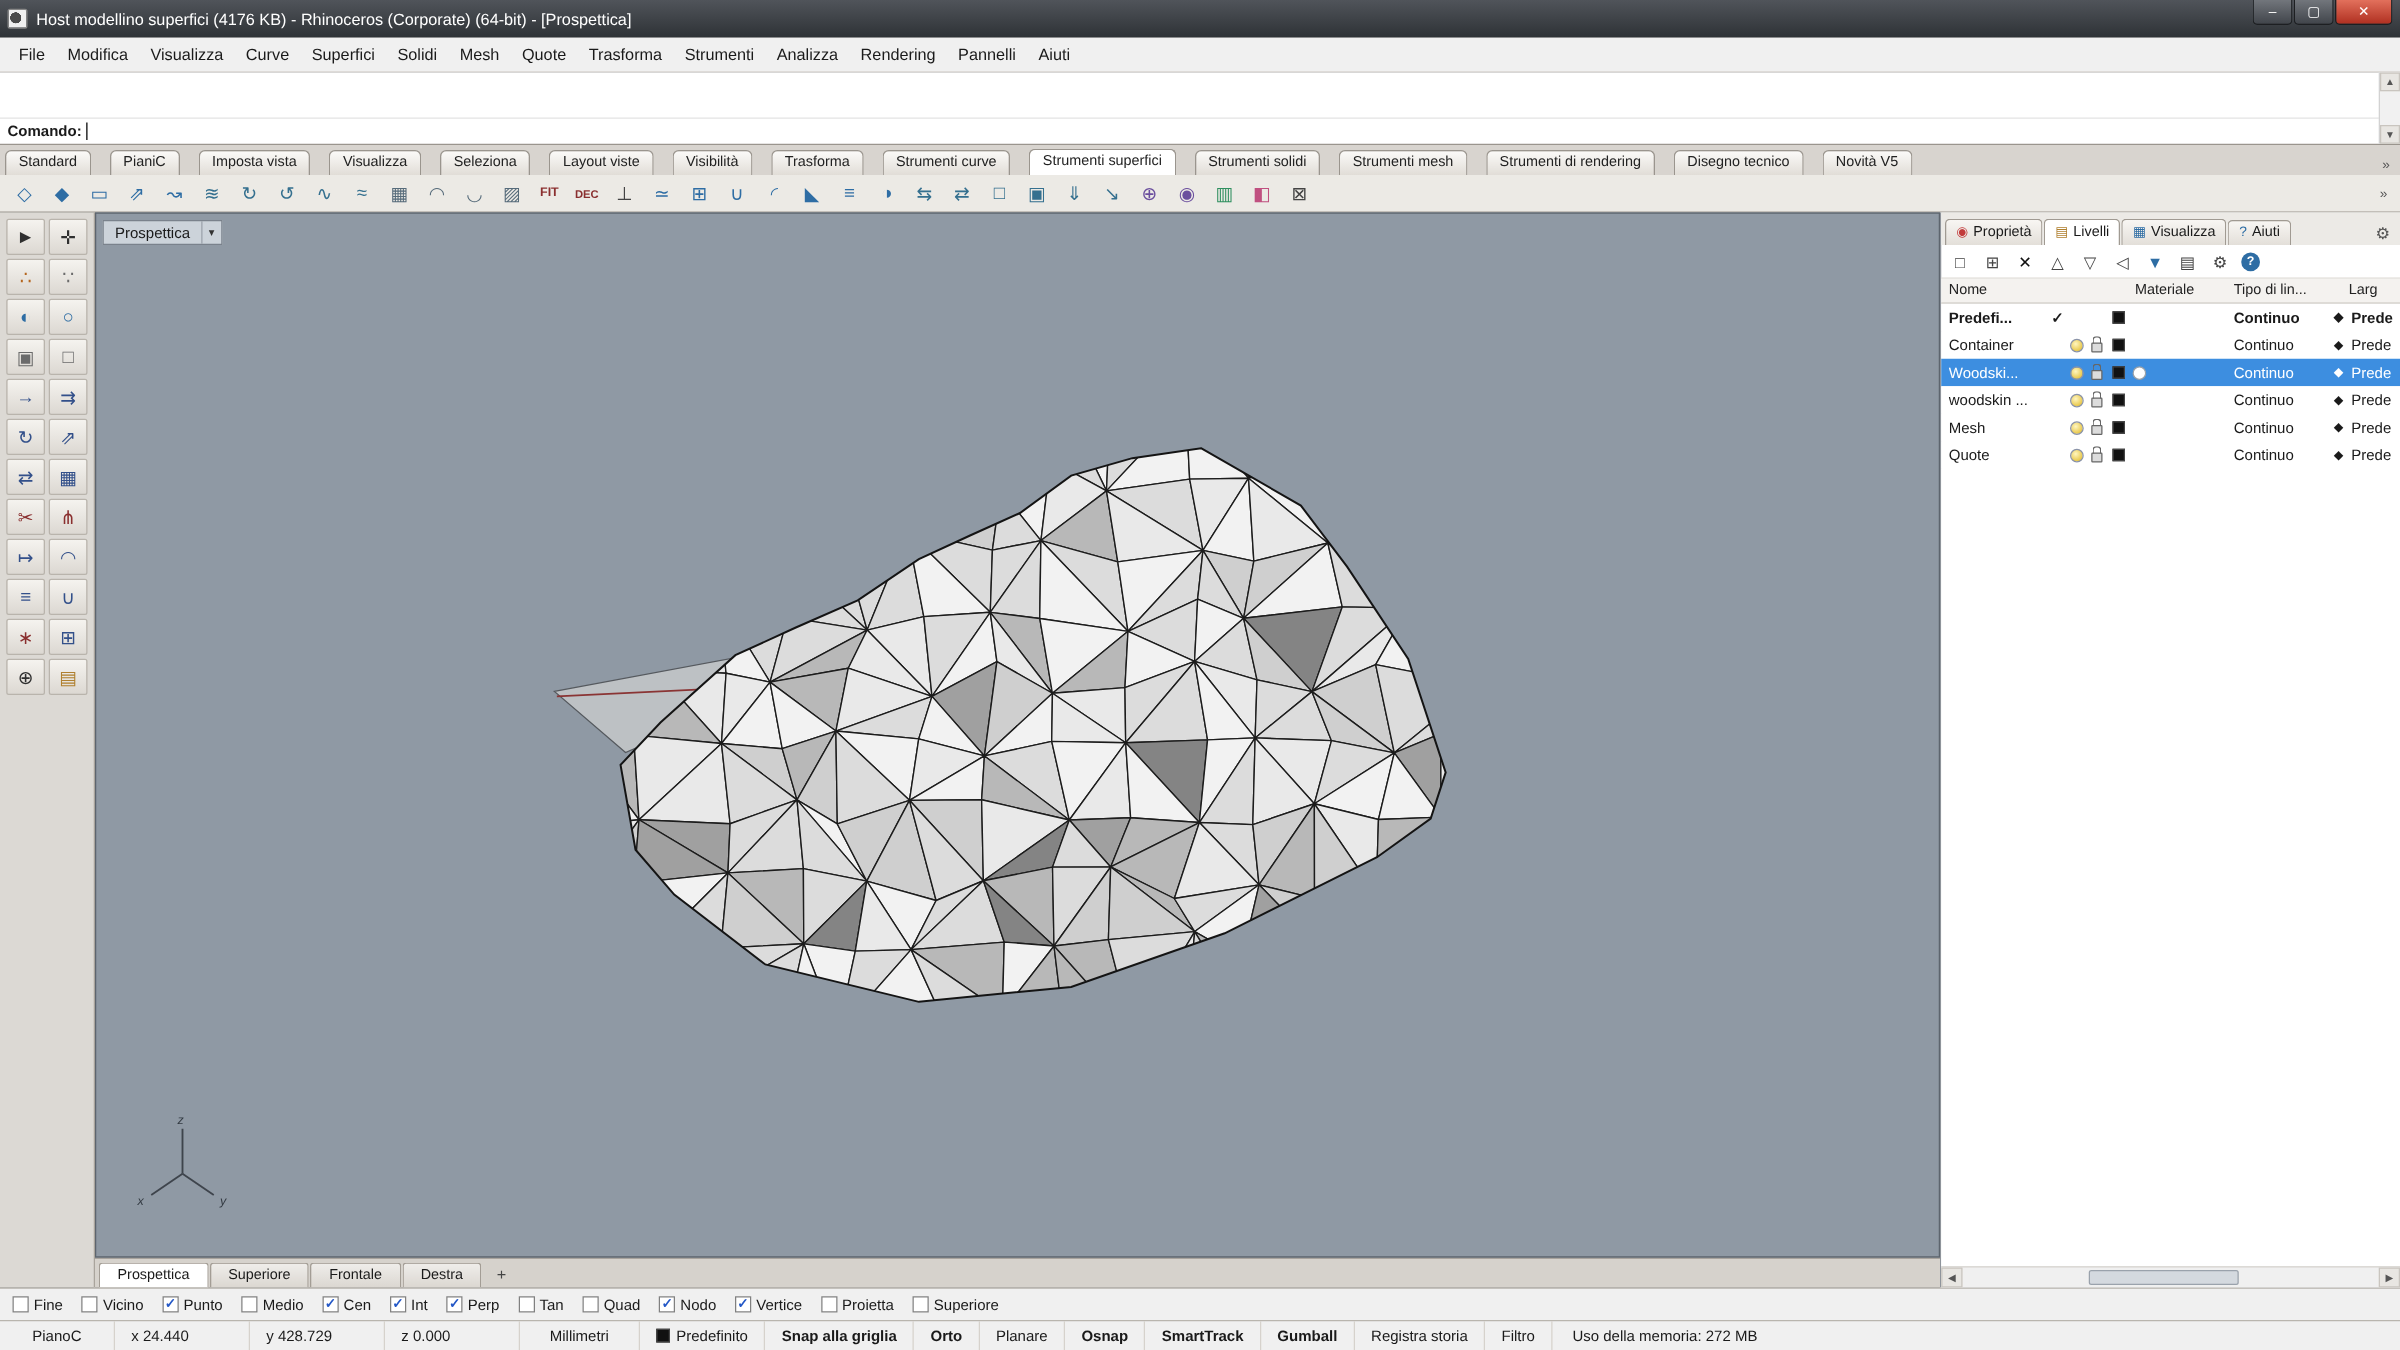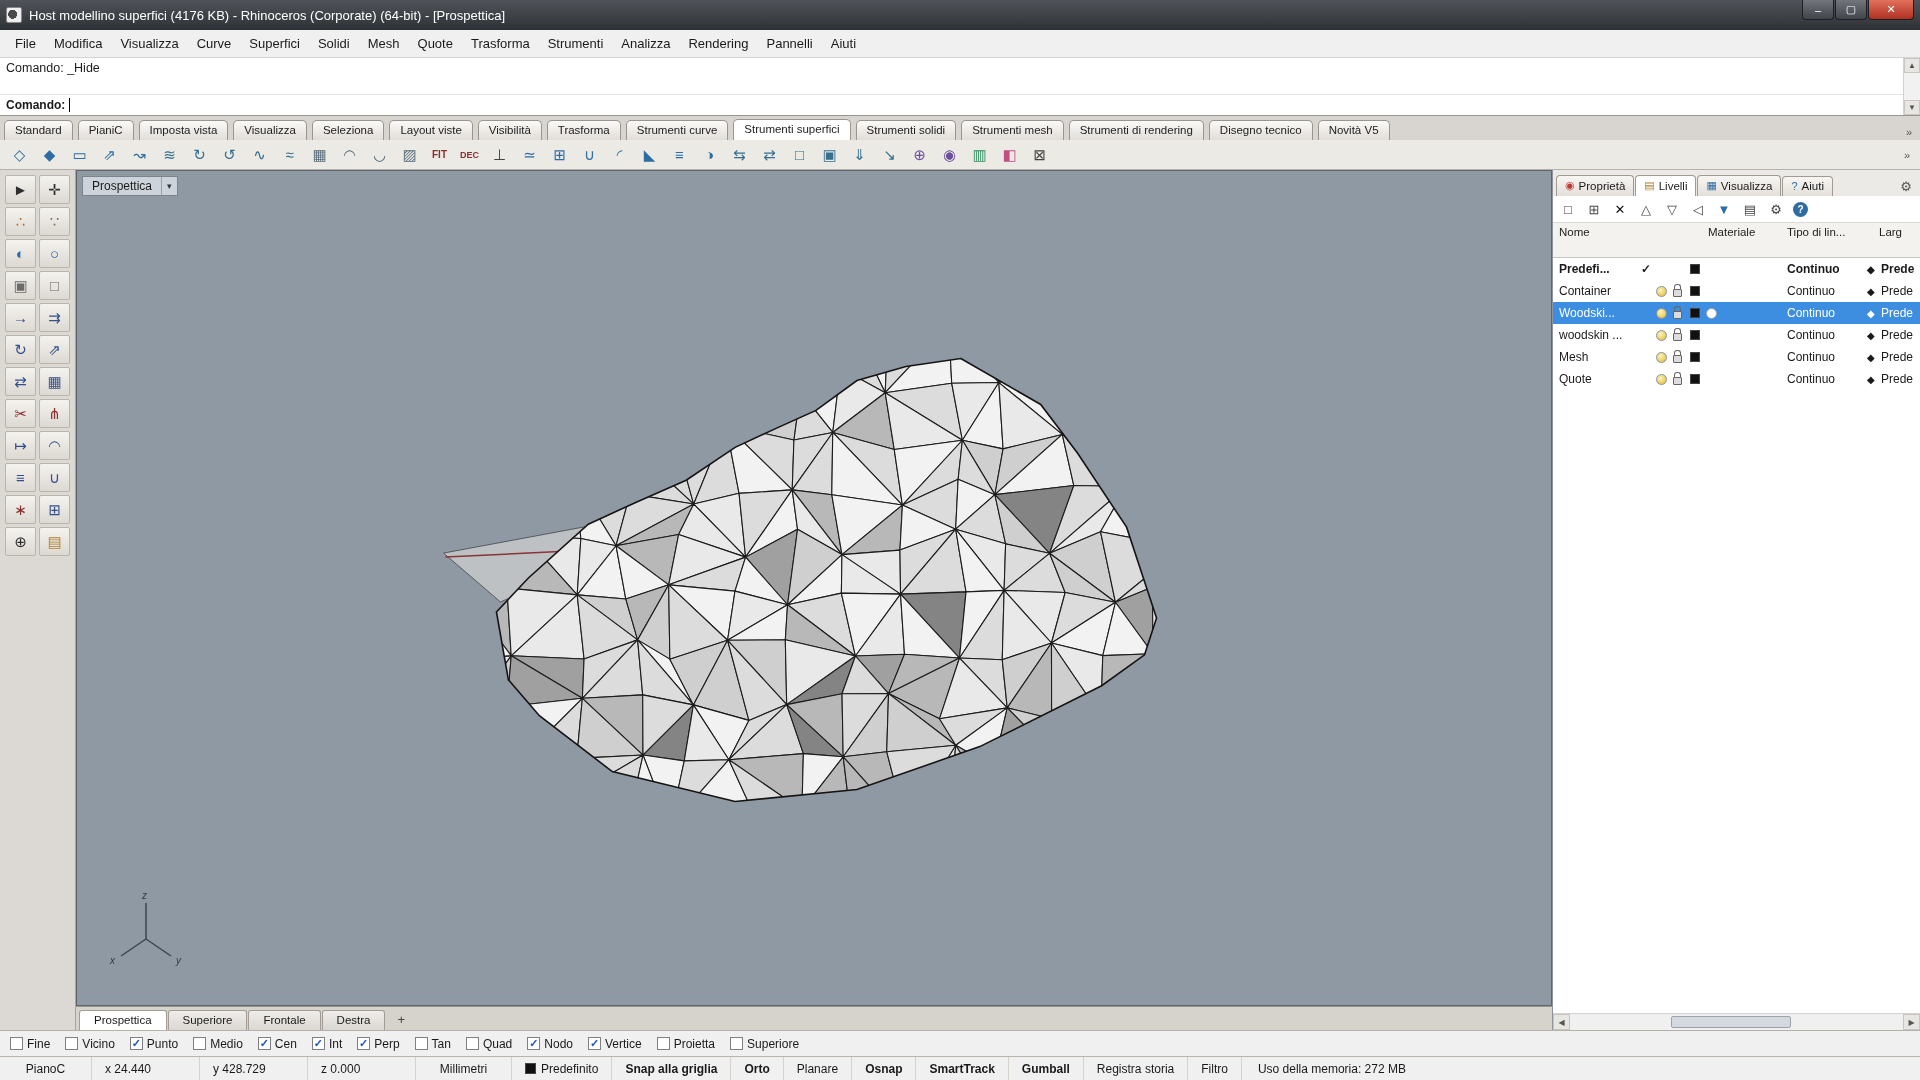--- a/index.html
+++ b/index.html
@@ -29,21 +29,21 @@
   .cmd-history { height:36px; padding:2px 6px 0; line-height:17px; font-size:12.5px; color:#1c1c1c; }
   .cmd-line { height:21px; border-top:1px solid #e4e4e4; display:flex; align-items:center; padding:0 6px; }
   .cmd-label { font-weight:bold; }
   .caret { display:inline-block; width:1px; height:14px; background:#000; margin-left:4px; }
   .cmd-scroll { position:absolute; right:0; top:0; width:17px; height:57px; background:#f1f1f1;
     border-left:1px solid #d2d2d2; display:flex; flex-direction:column; justify-content:space-between; }
   .sarr { font-size:8px; color:#555; text-align:center; padding:2px 0; background:#e8e6e2; border:1px solid #c9c5bf; }
 
   
   .tabbar { height:24px; background:#d8d4cf; display:flex; align-items:flex-end; padding:0 4px; flex:0 0 auto; }
-  .tabs { display:flex; align-items:flex-end; gap:5px; flex:1; overflow:hidden; }
+  .tabs { display:flex; align-items:flex-end; gap:15px; flex:1; overflow:hidden; }
   .tab { padding:3px 10px 4px; font-size:11.5px; white-space:nowrap; color:#222;
     background:linear-gradient(#fbfaf8,#e1ddd7); border:1px solid #9a958e; border-bottom:none;
     border-radius:5px 5px 0 0; }
   .tab.active { background:#fff; position:relative; z-index:2; padding-bottom:5px; }
   .overflow { font-size:11px; color:#555; padding:2px 4px; }
 
   
   .toolbar { height:30px; background:#eceae5; border-bottom:1px solid #b5b1aa; display:flex;
     align-items:center; padding:0 6px; flex:0 0 auto; }
   .tb-icons { display:flex; align-items:center; gap:3px; flex:1; overflow:hidden; }
@@ -86,21 +86,21 @@
     border-radius:4px 4px 0 0; }
   .ptab.active { background:#fff; position:relative; z-index:2; }
   .ptab-ico { font-size:11px; }
   .gear { margin-left:auto; font-size:13px; color:#555; padding:2px 5px; }
 
   .ltb { height:27px; border-bottom:1px solid #ddd9d4; display:flex; align-items:center;
     padding:0 6px; gap:8px; font-size:13px; flex:0 0 auto; }
   .ltb-icon { width:18px; height:18px; display:flex; align-items:center; justify-content:center; }
   .ltb-icon.help { background:#2e6da4; color:#fff !important; border-radius:50%; width:15px; height:15px; font-size:10px; font-weight:bold; }
 
-  .lhdr { height:35px; position:relative; background:#f4f2ef; border-bottom:1px solid #c8c4be;
+  .lhdr { height:20px; position:relative; background:#f4f2ef; border-bottom:1px solid #c8c4be;
     font-size:11.5px; color:#222; flex:0 0 auto; }
   .lh { position:absolute; top:3px; white-space:nowrap; }
   .lh-name { left:6px; } .lh-mat { left:155px; } .lh-lt { left:234px; } .lh-w { left:326px; }
 
   .lrows { flex:0 0 auto; }
   .lrow { height:22px; position:relative; font-size:12px; background:#fff; }
   .lrow.bold { font-weight:bold; }
   .lrow.selected { background:#3d8ee0; color:#fff; }
   .lc { position:absolute; top:0; height:22px; display:flex; align-items:center; }
   .lc-name { left:6px; width:82px; overflow:hidden; white-space:nowrap; }
@@ -195,21 +195,20 @@
 
       <span class="menu-item">Pannelli</span>
 
       <span class="menu-item">Aiuti</span>
     </div>
 
   <div class="cmdarea">
     <div class="cmd-history">
 
 
-        <div class="cmd-hline">Comando: _Hide</div>
       </div>
     <div class="cmd-line">
       <span class="cmd-label">Comando:</span>
       <span></span>
       <span class="caret"></span>
     </div>
     <div class="cmd-scroll">
       <span class="sarr">▲</span>
       <span class="sarr">▼</span>
     </div>

